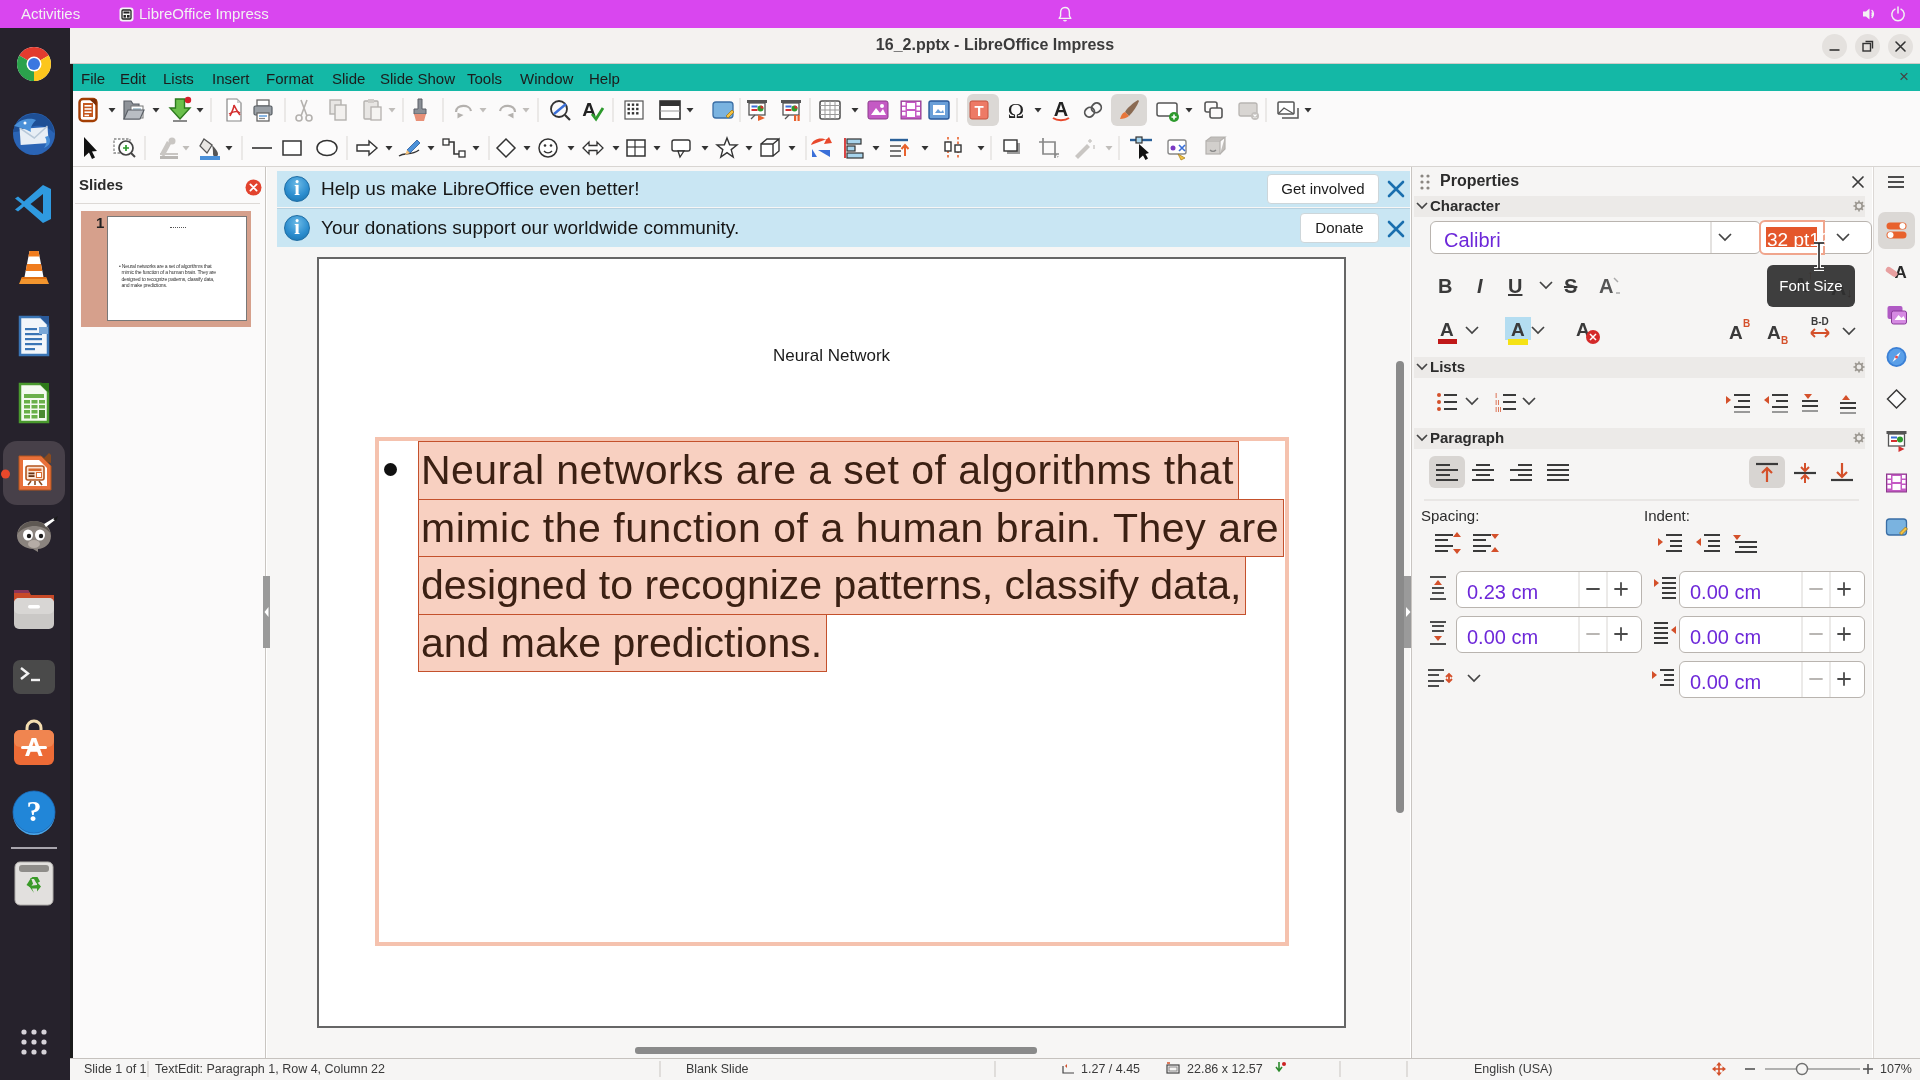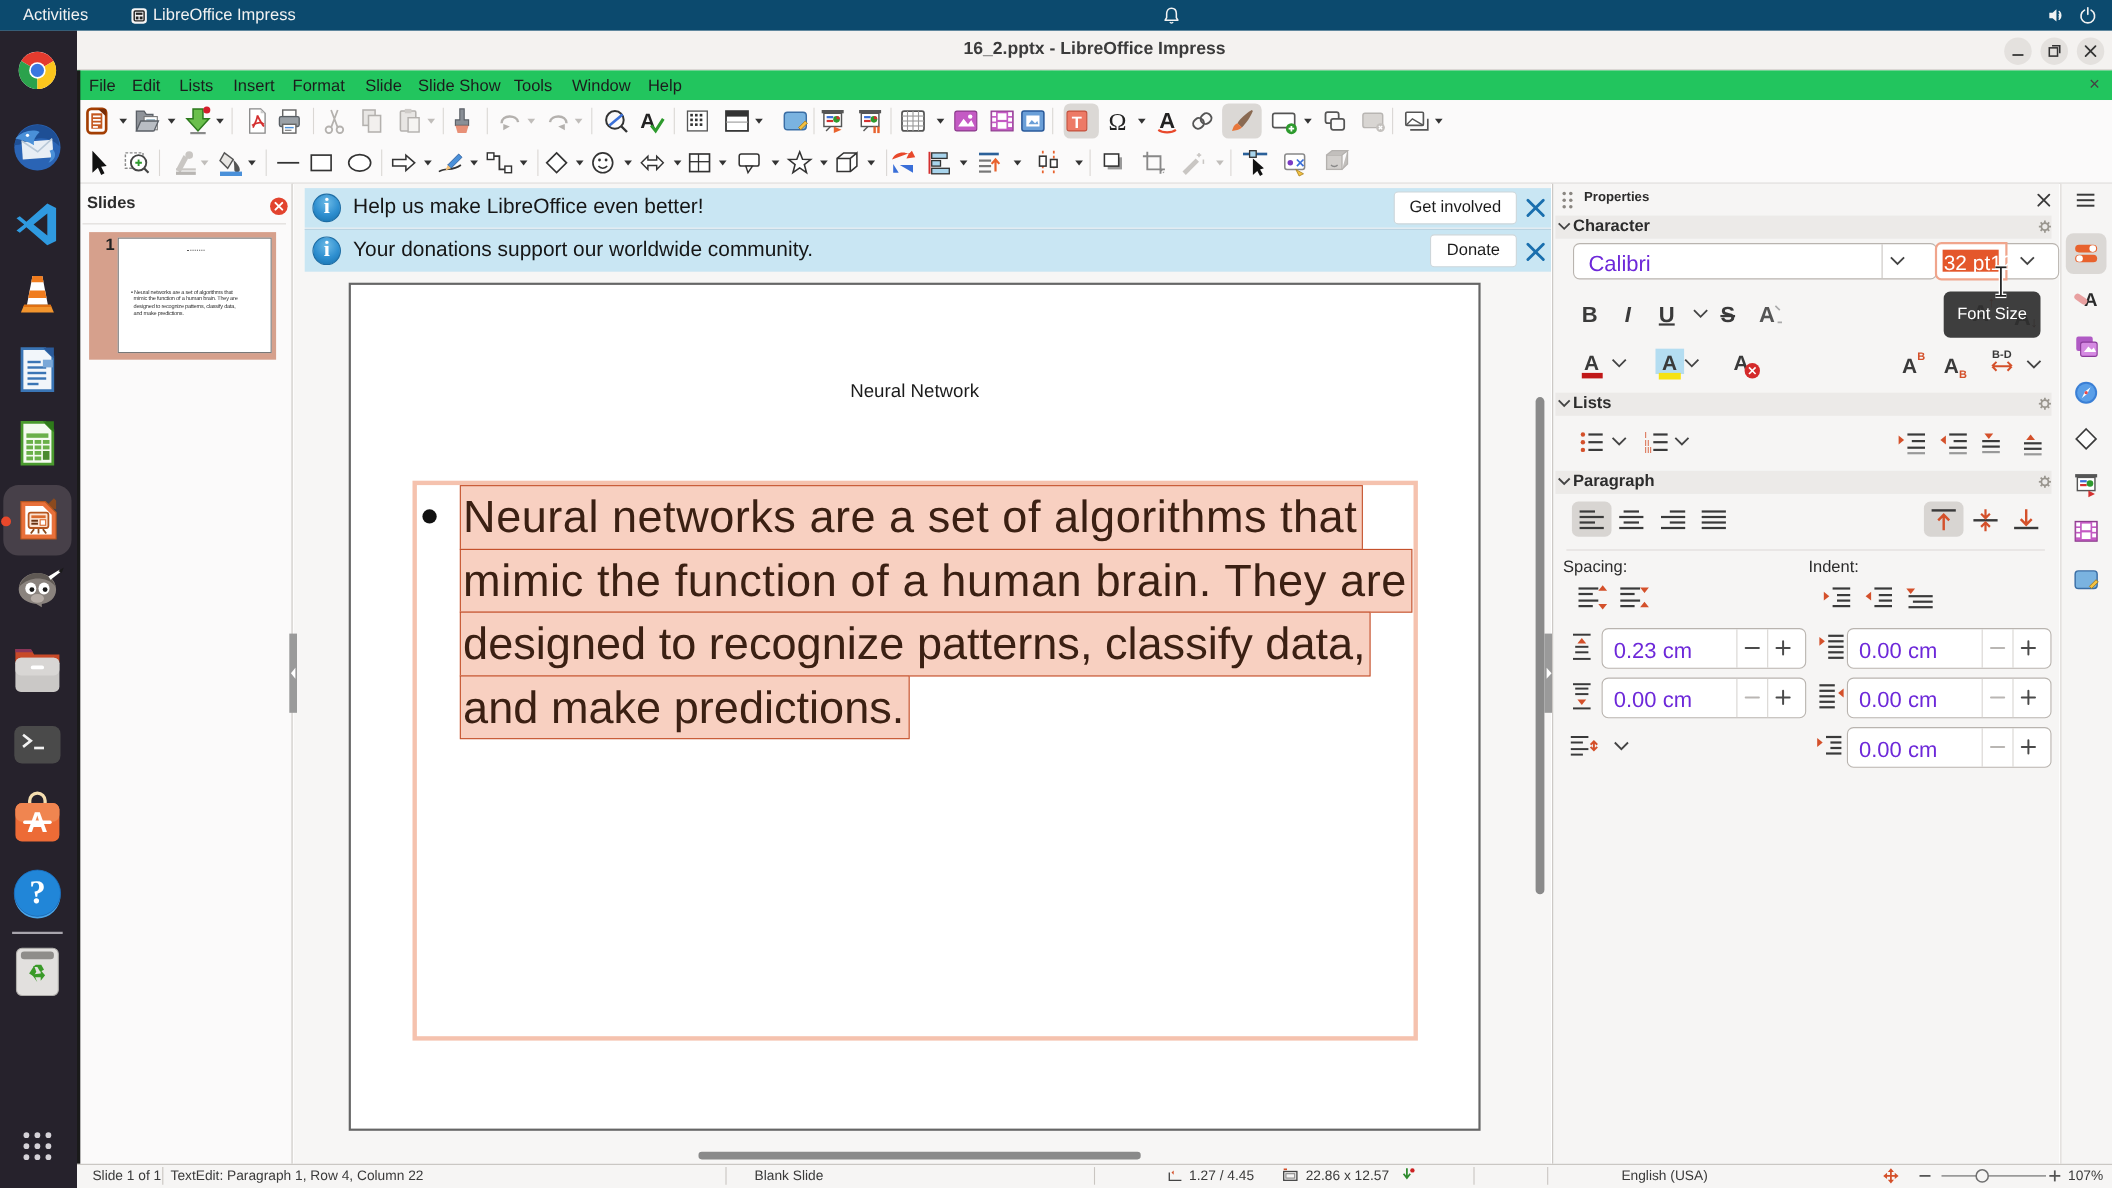--- a/index.html
+++ b/index.html
@@ -1,26 +1,26 @@
 <!DOCTYPE html>
 <html><head>
 <meta charset="utf-8">
 <style>
   * { margin:0; padding:0; box-sizing:border-box; }
   html,body { width:1920px; height:1080px; overflow:hidden; }
   body { font-family:"Liberation Sans", sans-serif; position:relative; background:#fff; }
   .abs { position:absolute; }
   svg.ov { position:absolute; overflow:visible; }
-  #topbar { left:0; top:0; width:1920px; height:28px; background:#0c4a6e; color:#f2f2f2; font-size:15px; }
+  #topbar { left:0; top:0; width:1920px; height:28px; background:#d946ef; color:#f2f2f2; font-size:15px; }
   #topbar .itm { position:absolute; top:4.5px; }
   #dock { left:0; top:28px; width:70px; height:1052px; background:#26222c; }
   #titlebar { left:70px; top:28px; width:1850px; height:36px; background:#f4f2f0; border-bottom:1px solid #d0ccc8;padding-left:28px; }
   #titlebar .t { position:absolute; left:0; right:0; top:8px; text-align:center; font-weight:bold; font-size:16px; color:#3b3b3b; }
   .wbtn { position:absolute; top:34px; width:25px; height:25px; border-radius:50%; background:#e4e1de; }
-  #menubar { left:70px; top:64px; width:1850px; height:27px; background:#22c55e; font-size:15px; color:#1c1c1c; }
+  #menubar { left:70px; top:64px; width:1850px; height:27px; background:#14b8a6; font-size:15px; color:#1c1c1c; }
   #menubar span { position:absolute; top:6px; }
   #toolbar1 { left:70px; top:91px; width:1850px; height:38px; background:#fbfafa; }
   #toolbar2 { left:70px; top:129px; width:1850px; height:38px; background:#fbfafa; border-bottom:1px solid #d8d5d2; }
   #slidepanel { left:70px; top:167px; width:196px; height:891px; background:#fbfafa; border-right:1px solid #c9c5c1; }
   #workspace { left:267px; top:167px; width:1143px; height:891px; background:#f7f6f5; }
   #slide { position:absolute; left:317px; top:257px; width:1029px; height:771px; background:#fff; border:2px solid #666; }
   #slideTitle { position:absolute; left:317px; top:346px; width:1029px; text-align:center; font-size:17px; color:#1b1b1b; }
   #tbox { position:absolute; left:375px; top:437px; width:914px; height:509px; border:4px solid #f5c2ae; background:#fff; }
   #bullet { position:absolute; left:384px; top:463px; width:13px; height:13px; border-radius:50%; background:#111; }
   #bigtext { position:absolute; left:418px; top:442px; font-size:41px; line-height:56.5px; color:#3b2013; letter-spacing:0px; }
@@ -725,21 +725,21 @@
 </div>
 <div class="banner" style="top:208px;height:39px;border-top:1px solid #b8d2e0;">
   <div class="info"></div>
   <div class="msg">Your donations support our worldwide community.</div>
   <div class="btn" style="left:1023px;top:4px;width:79px;height:30px;line-height:28px;">Donate</div>
   <svg class="bx" style="position:absolute;left:1108px;top:9px;" width="22" height="22" viewBox="0 0 22 22">
       <path d="M4 4 L18 18 M18 4 L4 18" stroke="#1a6fae" stroke-width="2.6" stroke-linecap="round"></path>
     </svg>
 </div>
 <div class="abs" id="props">
-  <div style="position:absolute;left:28px;top:5px;font-weight:bold;font-size:12px;color:#2c2c2c;">Properties</div>
+  <div style="position:absolute;left:28px;top:5px;font-weight:bold;font-size:16px;color:#2c2c2c;">Properties</div>
   <div class="sechead" style="top:29px;">
       <span class="cap">Character</span>
     </div>
   <div class="field" style="left:18px;top:54px;width:331px;height:33px;"></div>
   <div class="fieldtxt" style="left:32px;top:62px;">Calibri</div>
   <div class="field" style="left:349px;top:54px;width:111px;height:33px;"></div>
   <div class="sechead" style="top:190px;">
       <span class="cap">Lists</span>
     </div>
   <div class="sechead" style="top:261px;">

